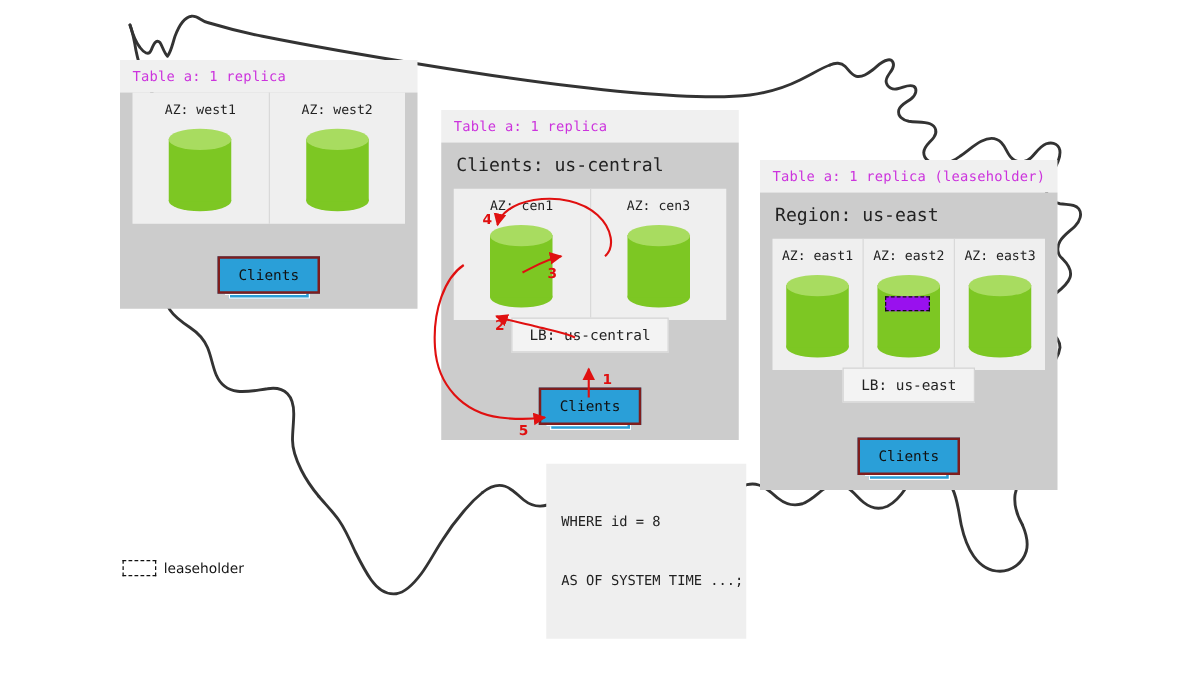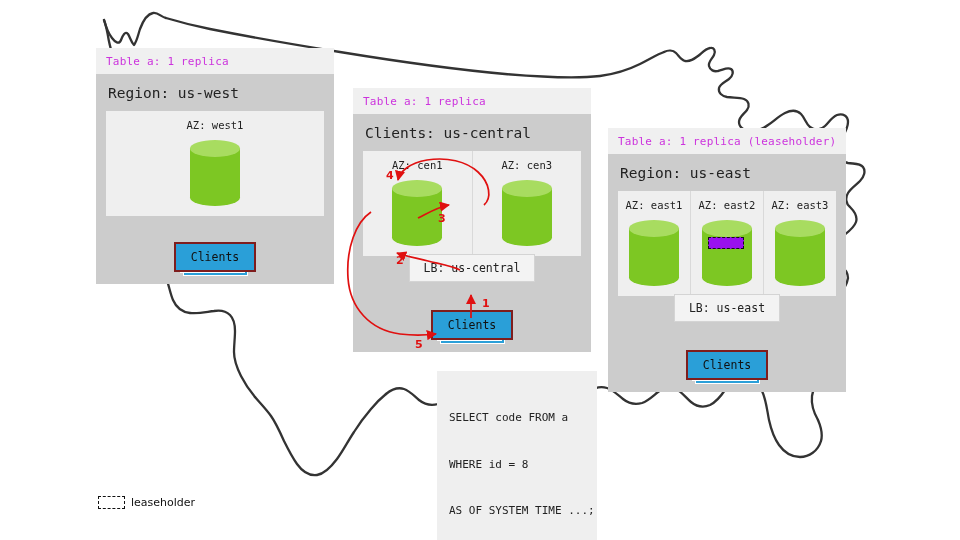--- a/index.html
+++ b/index.html
@@ -114,21 +114,21 @@
     font-size:11px;
     font-weight:bold;
     font-family:"DejaVu Sans","Liberation Sans",sans-serif;
   }
 
   
   #legend{
     position:absolute;left:98px;top:448px;
     display:flex;align-items:center;gap:6px;
     font-family:"DejaVu Sans","Liberation Sans",sans-serif;
-    font-size:11px;color:#111;margin-top:48px;
+    font-size:11px;color:#111;
   }
   #legend .swatch{
     width:25px;height:11px;
     border:1.6px dashed #111;
     background:#ffffff;
   }
 </style>
 </head>
 <body>
 
@@ -319,24 +319,31 @@
                C131,145 127,140 124,134 C121,128 120,121 121,114
                C122,107 125,101 126,94 C127,87 125,81 122,75
                C119,69 115,64 113,57 C111,50 109,43 108,36
                C107,31 106,25 104,20"></path>
     </g>
   </svg>
 
   <div class="region" id="reg-west" style="left:96px;top:48px;width:238px;">
     <div class="tablebar">Table a: 1 replica</div>
     <div class="body">
-      <div class="regtitle">Region: us-west</div>
       <div class="azrow">
         <div class="az">
           <div class="azlabel">AZ: west1</div>
+          <div class="cyl" style="width:50px;height:66px;">
+            <div class="cbot"></div>
+            <div class="cbody"></div>
+            <div class="ctop"></div>
+          </div>
+        </div>
+        <div class="az">
+          <div class="azlabel">AZ: west2</div>
           <div class="cyl" style="width:50px;height:66px;">
             <div class="cbot"></div>
             <div class="cbody"></div>
             <div class="ctop"></div>
           </div>
         </div>
       </div>
       <div class="clients" style="margin-top:26px;">
         <div class="sheet" style="left:9px;top:9px;width:63px;height:23px;"></div>
         <div class="sheet" style="left:6px;top:6px;width:63px;height:23px;"></div>
@@ -372,21 +379,20 @@
       <div class="clients" style="margin-top:26px;">
         <div class="sheet" style="left:9px;top:9px;width:63px;height:23px;"></div>
         <div class="sheet" style="left:6px;top:6px;width:63px;height:23px;"></div>
         <div class="sheet" style="left:3px;top:3px;width:63px;height:23px;"></div>
         <div class="front">Clients</div>
       </div>
     </div>
   </div>
 
   <div class="sqlbox" id="sqlbox" style="left:437px;top:371px;width:138px;">
-    <div>SELECT code FROM a</div>
     <div>WHERE id = 8</div>
     <div>AS OF SYSTEM TIME ...;</div>
   </div>
 
   <div class="region" id="reg-east" style="left:608px;top:128px;width:238px;">
     <div class="tablebar">Table a: 1 replica (leaseholder)</div>
     <div class="body">
       <div class="regtitle">Region: us-east</div>
       <div class="azrow">
         <div class="az">

